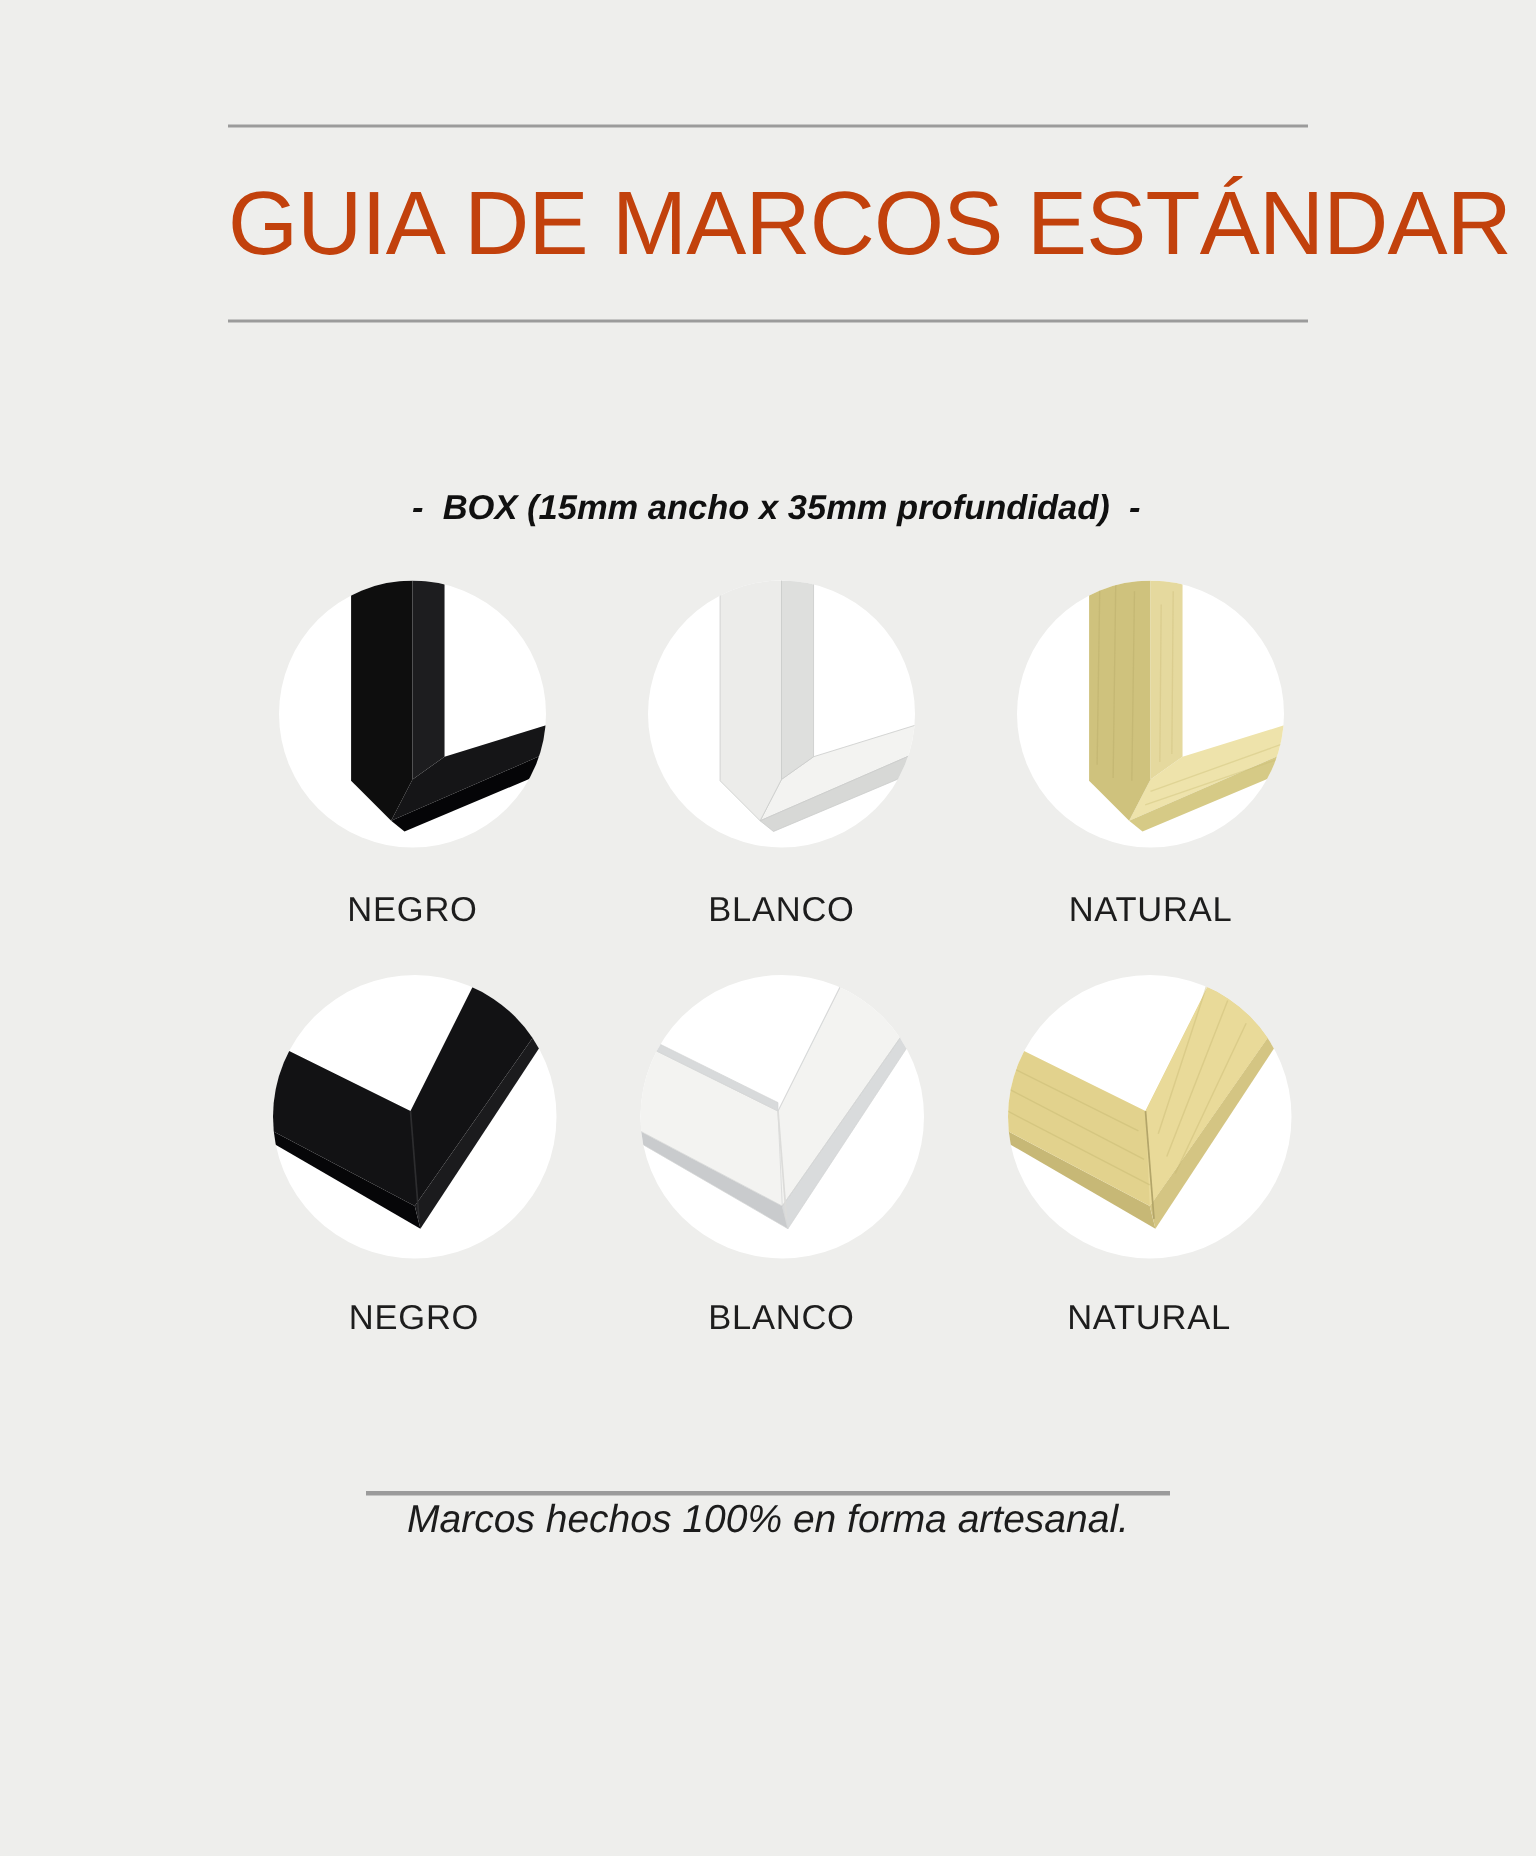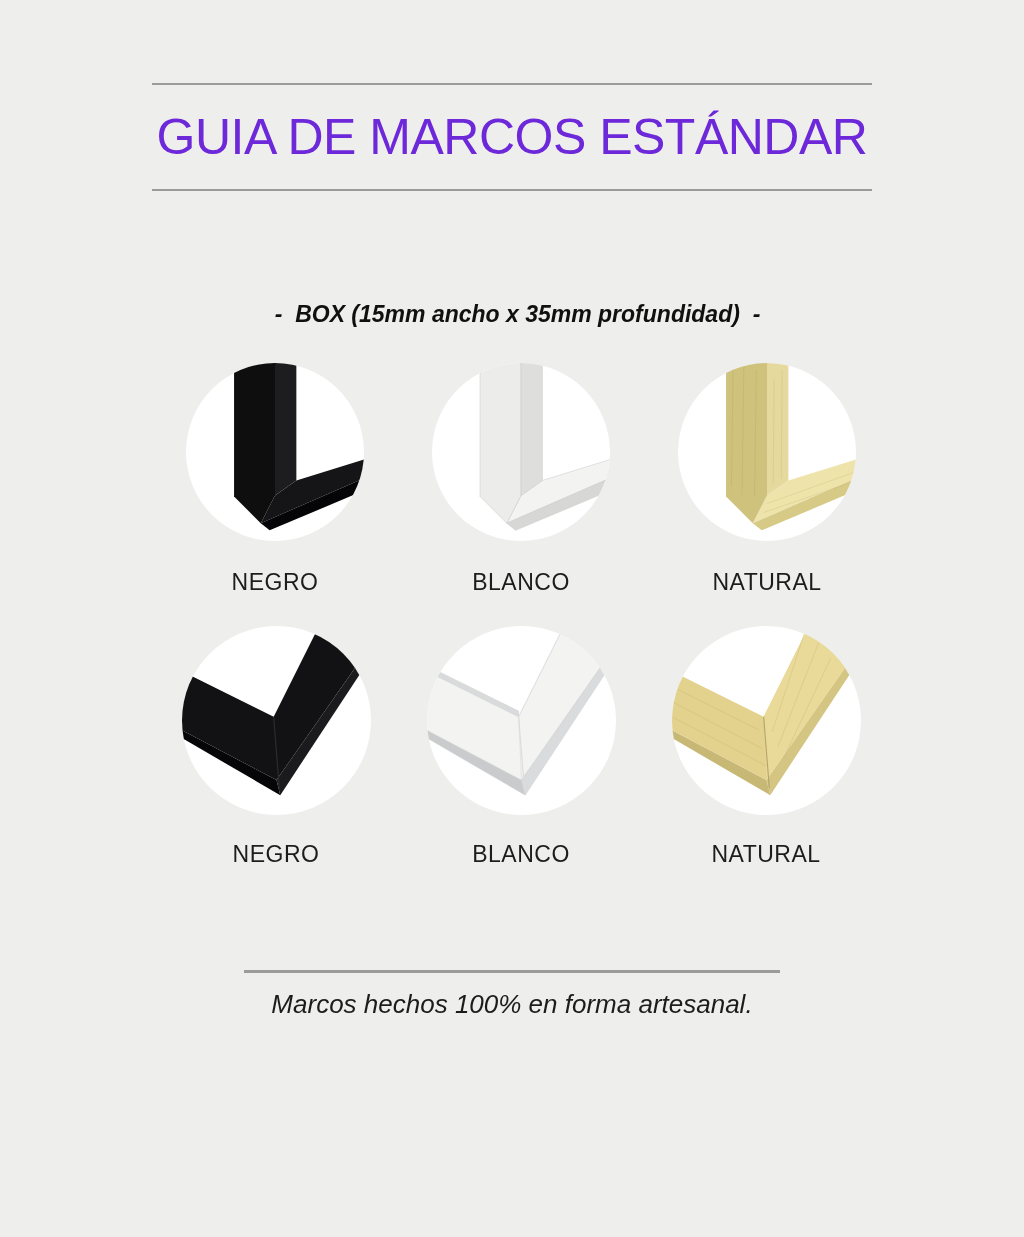--- a/index.html
+++ b/index.html
@@ -9,27 +9,27 @@
     font-family:"Liberation Sans", sans-serif;
     color:#161616;
     overflow:hidden;
   }
   .page{width:1024px;height:1237px;position:relative;}
 
   
   .rule{height:2px;background:#9b9b9b;margin:0 152px;}
   .rule.top{margin-top:83px;}
   .page-title{
-    margin:0 152px;
-    font-size:50px;
+    margin:12px 152px;
+    font-size:60px;
     font-weight:400;
     letter-spacing:-0.5px;
     line-height:104px;
     text-align:center;
-    color:#6d28d9;
+    color:#c2410c;
     white-space:nowrap;
   }
 
   
   .section-heading{
     margin-top:106px;
     text-align:center;
     font-size:23px;
     font-style:italic;
     font-weight:700;
@@ -103,21 +103,21 @@
 
   .seam{fill:none;stroke-width:1.2;}
   .grain{fill:none;stroke-width:1;}
 
   
   .footer-rule{
     width:536px;height:3px;background:#9b9b9b;
     margin:101px auto 0;
   }
   .footer-text{
-    margin-top:16px;
+    margin-top:0;
     text-align:center;
     font-size:26px;
     font-style:italic;
     line-height:30px;
     color:#1c1c1c;
   }
 </style>
 </head>
 <body>
 

